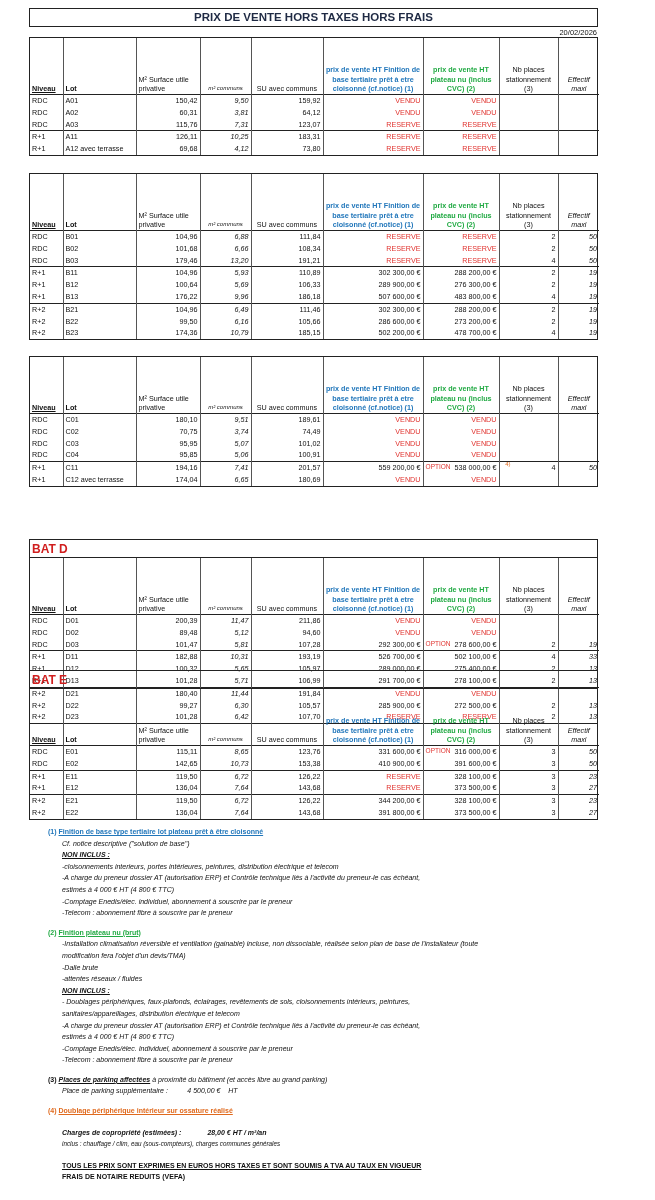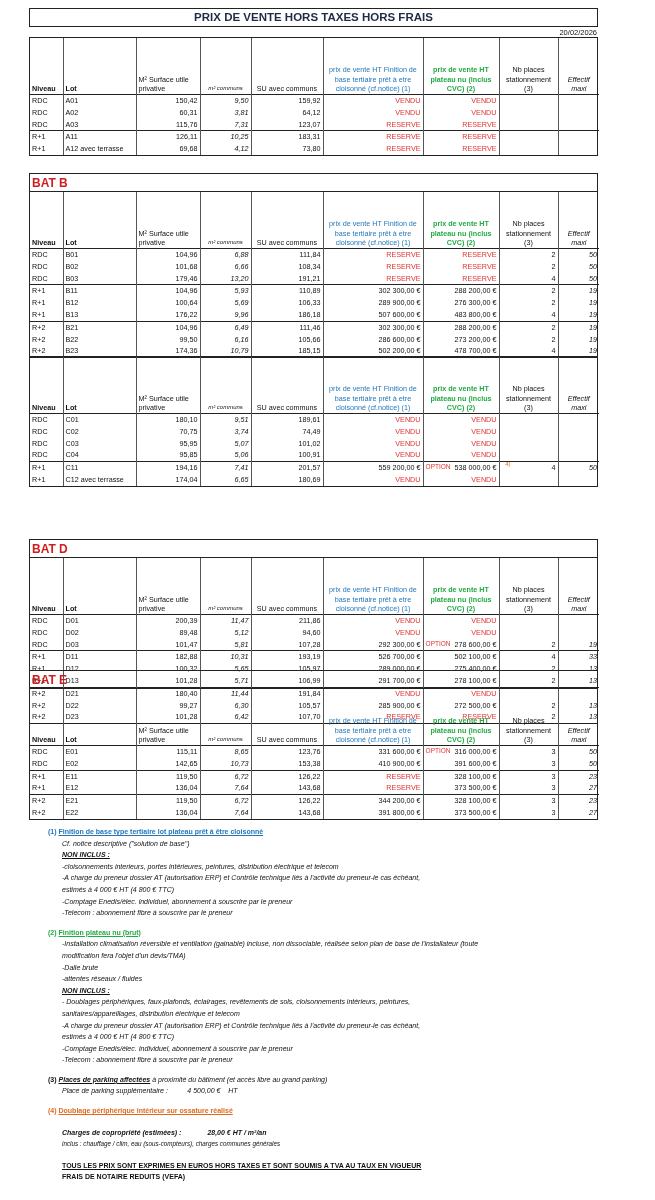--- a/index.html
+++ b/index.html
@@ -8,24 +8,24 @@
   .title-box { position:absolute; left:29px; top:8px; width:567px; height:17px;
                border:1.5px solid #222; text-align:center; font-weight:bold;
                font-size:11.5px; line-height:17px; color:#1f2a44; }
   .date { position:absolute; right:58px; top:28px; font-size:7.5px; }
   .bat { position:absolute; left:29px; width:569px; border:1.5px solid #222; box-sizing:border-box; }
   .bat-title { height:17px; font-weight:bold; color:#d01e1e; font-size:12px; line-height:18px;
                padding-left:2px; border-bottom:1.5px solid #222; }
   table { border-collapse:collapse; width:100%; table-layout:fixed; }
   td, th { padding:0 2px; font-size:7.2px; line-height:9.6px; white-space:nowrap; overflow:visible; }
   th { font-weight:normal; vertical-align:bottom; border-left:1px solid #555; text-align:left; height:56px; }
-  th:first-child { border-left:none; font-weight:bold; }
+  th:first-child { border-left:none; font-weight:bold;text-decoration:underline; }
   th.lot { font-weight:bold; }
   th.c { text-align:center; white-space:normal; }
-  th.blue { color:#2277bb; font-weight:normal; text-align:center; white-space:normal; }
+  th.blue { color:#2277bb; font-weight:bold; text-align:center; white-space:normal; }
   th.green { color:#22aa44; font-weight:bold; text-align:center; white-space:normal; }
   th.it { font-style:italic; text-align:center; }
   th.small { font-size:6px; font-style:italic; text-align:center; }
   thead tr { border-bottom:1px solid #222; }
   td { border-left:1px solid #555; height:11.8px; }
   td:first-child { border-left:none; }
   td.num { text-align:right; }
   td.itn { text-align:right; font-style:italic; }
   td.red { color:#e0322e; text-align:right; }
   tr.sep td { border-top:1.5px solid #222; }
@@ -126,21 +126,20 @@
             <td class="num">73,80</td>
             <td class="red" style="position:relative"><span>RESERVE</span></td>
             <td class="red" style="position:relative"><span>RESERVE</span></td>
             <td class="num"></td>
             <td class="itn"></td>
           </tr>
         </tbody>
       </table>
     </div>
     <div class="bat" style="top: 173px;">
-      <div class="bat-title">BAT B</div>
       <table>
         <colgroup>
           <col style="width:33px">
           <col style="width:73px">
           <col style="width:64px">
           <col style="width:51px">
           <col style="width:72px">
           <col style="width:100px">
           <col style="width:76px">
           <col style="width:59px">

